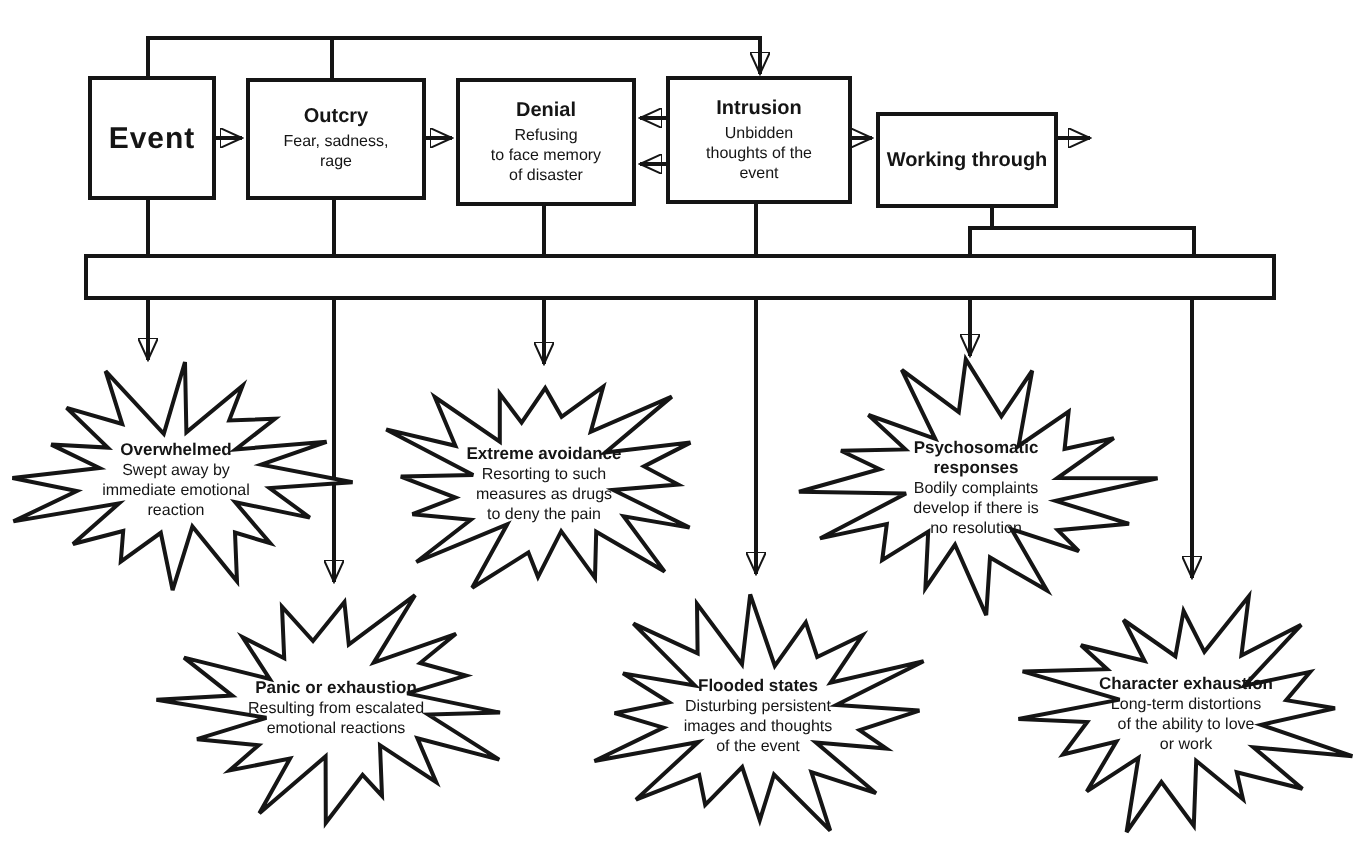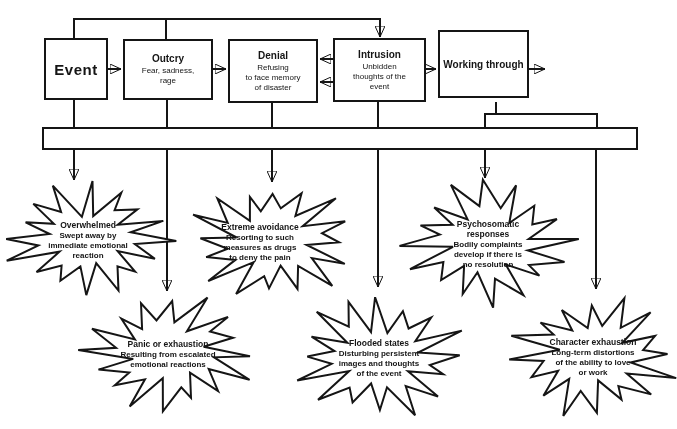--- a/index.html
+++ b/index.html
@@ -21,21 +21,21 @@
   .bar-label {
     position:absolute; left:43px; top:128px; width:594px; height:21px;
     display:flex; align-items:center; justify-content:center;
     font-weight:bold; font-size:9.5px;
   }
   .burst-label {
     position:absolute; transform:translate(-50%,-50%); width:132px;
     text-align:center;
   }
   .burst-title { font-weight:bold; font-size:8.5px; line-height:10px; white-space:pre-line; }
-  .burst-desc  { font-size:8px; line-height:10px; white-space:pre-line; margin-top:1px;font-weight:bold; }
+  .burst-desc  { font-size:8px; line-height:10px; white-space:pre-line; margin-top:1px; }
   svg line, svg path, svg polyline { stroke:var(--ink); fill:none; }
   svg rect { stroke:var(--ink); fill:#fff; }
   svg polygon.burst { stroke:var(--ink); fill:#fff; stroke-width:2; stroke-linejoin:miter; }
 </style>
 </head>
 <body>
 
 <div class="diagram">
 
   <svg class="shapes" viewBox="0 0 677 429">
@@ -93,37 +93,37 @@
     <div class="stage-desc">Refusing
 to face memory
 of disaster</div>
   </div>
   <div class="stage" style="left:333px; top:38px; width:93px; height:64px;text-align:center;">
     <div class="stage-title">Intrusion</div>
     <div class="stage-desc">Unbidden
 thoughts of the
 event</div>
   </div>
-  <div class="stage" style="left:438px; top:30px; width:91px; height:68px;">
+  <div class="stage" style="left:438px; top:56px; width:91px; height:48px;">
     <div class="stage-title">Working through</div>
   </div>
 
 
   <div class="burst-label" style="left:88px; top:240px;">
     <div class="burst-title">Overwhelmed</div>
     <div class="burst-desc">Swept away by
 immediate emotional
 reaction</div>
   </div>
   <div class="burst-label" style="left:168px; top:354px;">
     <div class="burst-title">Panic or exhaustion</div>
     <div class="burst-desc">Resulting from escalated
 emotional reactions</div>
   </div>
-  <div class="burst-label" style="left:260px; top:242px;">
+  <div class="burst-label" style="left:272px; top:242px;">
     <div class="burst-title">Extreme avoidance</div>
     <div class="burst-desc">Resorting to such
 measures as drugs
 to deny the pain</div>
   </div>
   <div class="burst-label" style="left:379px; top:358px;">
     <div class="burst-title">Flooded states</div>
     <div class="burst-desc">Disturbing persistent
 images and thoughts
 of the event</div>

